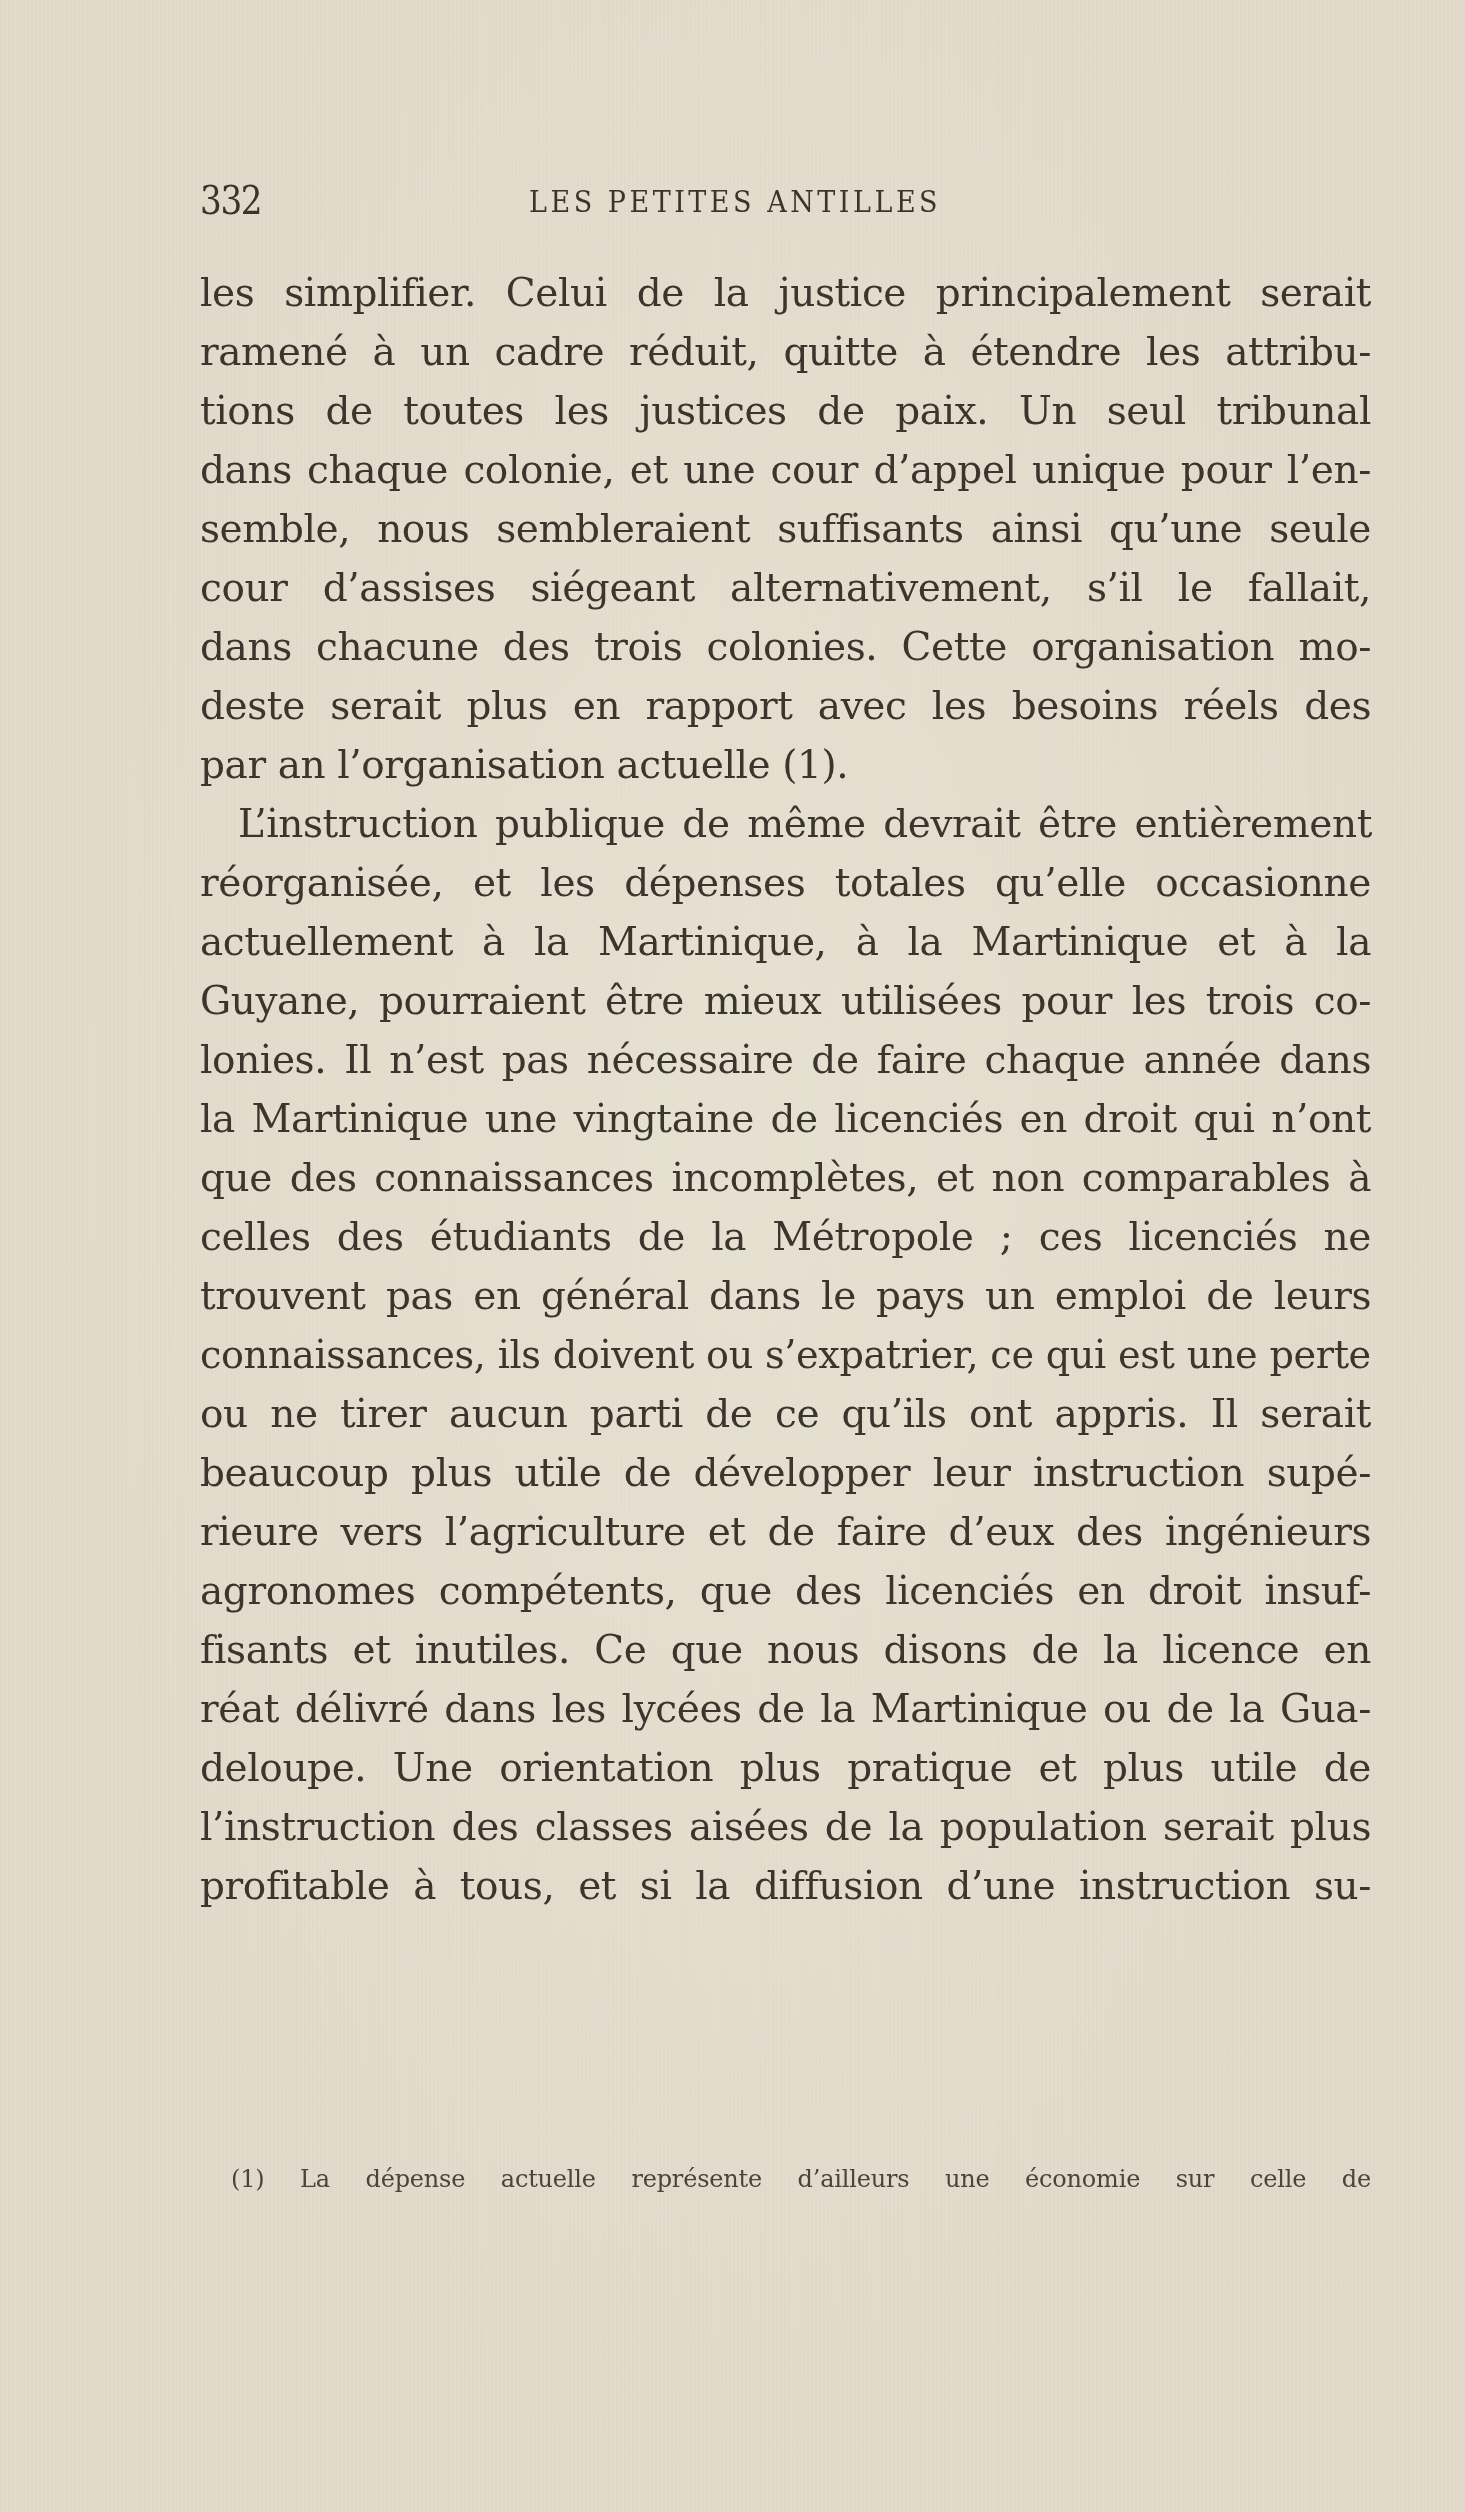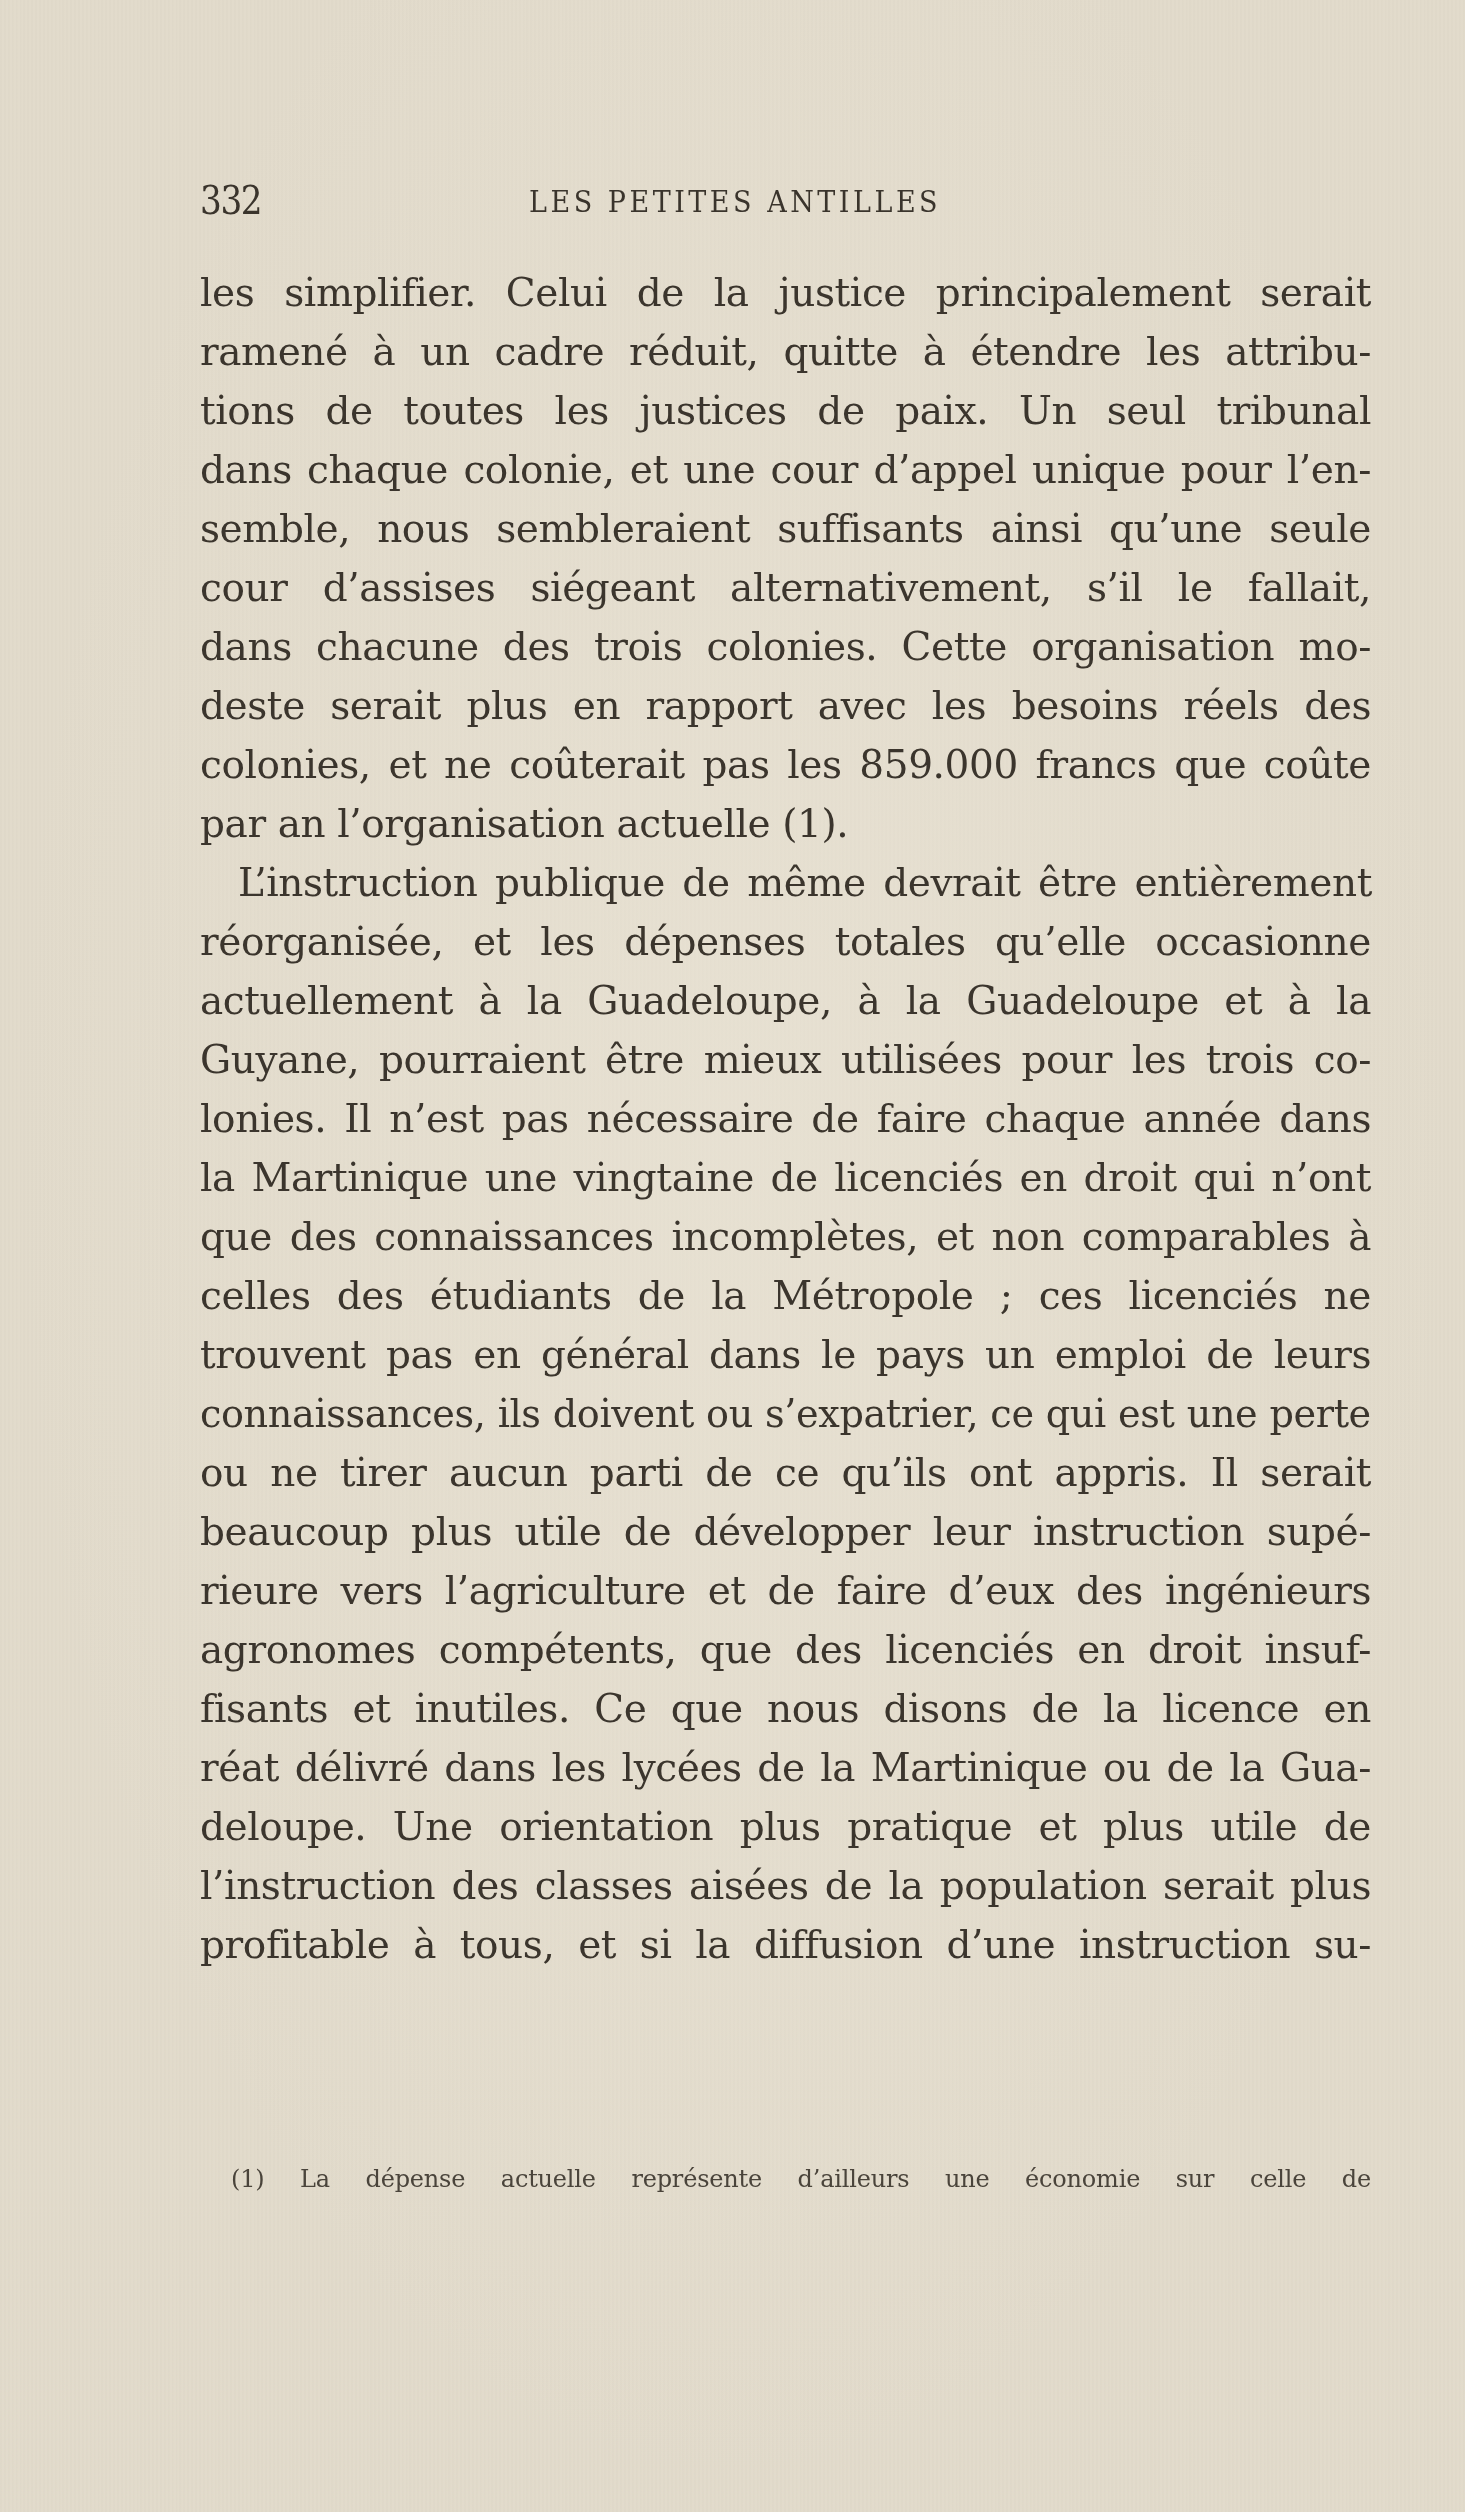--- a/index.html
+++ b/index.html
@@ -64,25 +64,24 @@
 
   <div class="body-text">
     <div class="line">les simplifier. Celui de la justice principalement serait</div>
     <div class="line">ramené à un cadre réduit, quitte à étendre les attribu-</div>
     <div class="line">tions de toutes les justices de paix. Un seul tribunal</div>
     <div class="line">dans chaque colonie, et une cour d’appel unique pour l’en-</div>
     <div class="line">semble, nous sembleraient suffisants ainsi qu’une seule</div>
     <div class="line">cour d’assises siégeant alternativement, s’il le fallait,</div>
     <div class="line">dans chacune des trois colonies. Cette organisation mo-</div>
     <div class="line">deste serait plus en rapport avec les besoins réels des</div>
-    <div class="line">colonies, et ne coûterait pas les 859.000 francs que coûte</div>
     <div class="line last">par an l’organisation actuelle (1).</div>
     <div class="line indent">L’instruction publique de même devrait être entièrement</div>
     <div class="line">réorganisée, et les dépenses totales qu’elle occasionne</div>
-    <div class="line">actuellement à la Guadeloupe, à la Guadeloupe et à la</div>
+    <div class="line">actuellement à la Martinique, à la Martinique et à la</div>
     <div class="line">Guyane, pourraient être mieux utilisées pour les trois co-</div>
     <div class="line">lonies. Il n’est pas nécessaire de faire chaque année dans</div>
     <div class="line">la Martinique une vingtaine de licenciés en droit qui n’ont</div>
     <div class="line">que des connaissances incomplètes, et non comparables à</div>
     <div class="line">celles des étudiants de la Métropole ; ces licenciés ne</div>
     <div class="line">trouvent pas en général dans le pays un emploi de leurs</div>
     <div class="line" style="transform-origin: left center; transform: scaleX(0.9798); width: 1195px;">connaissances, ils doivent ou s’expatrier, ce qui est une perte</div>
     <div class="line">ou ne tirer aucun parti de ce qu’ils ont appris. Il serait</div>
     <div class="line">beaucoup plus utile de développer leur instruction supé-</div>
     <div class="line">rieure vers l’agriculture et de faire d’eux des ingénieurs</div>

